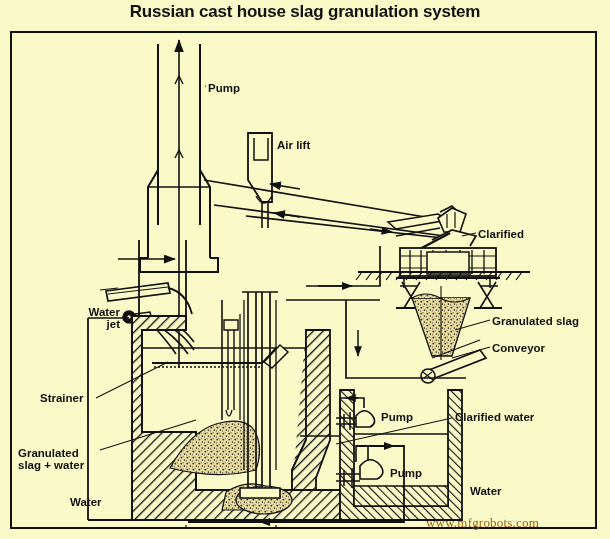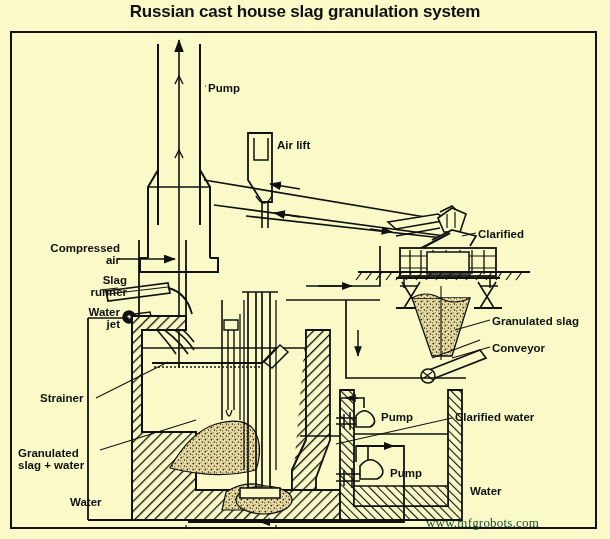--- a/index.html
+++ b/index.html
@@ -29,21 +29,21 @@
     position:absolute;
     font-size:11.5px;font-weight:bold;color:#111;
     font-family:"Liberation Sans",sans-serif;
     line-height:12px;
     white-space:pre;
   }
   .lbl.r{text-align:right;}
   #wmark{
     position:absolute;right:18px;bottom:8px;
     font-family:"Liberation Serif",serif;
-    font-size:13px;color:#14532d;
+    font-size:13px;color:#a16207;
     letter-spacing:0.2px;
   }
 </style>
 </head>
 <body>
 
 <div id="page">
 
   <div id="title">Russian cast house slag granulation system</div>
 
@@ -268,24 +268,20 @@
         <line x1="452" y1="418" x2="336" y2="444"></line>
       </g>
 
       <g stroke-width="1.2">
         <line x1="186" y1="525" x2="186" y2="529"></line>
         <line x1="276" y1="525" x2="276" y2="529"></line>
       </g>
     </g>
   </svg>
 
-  <div class="lbl r" style="left:0;width:120px;top:242px;">Compressed
-air</div>
-  <div class="lbl r" style="left:0;width:127px;top:274px;">Slag
-runner</div>
   <div class="lbl r" style="left:0;width:120px;top:306px;">Water
 jet</div>
   <div class="lbl" style="left:40px;top:392px;">Strainer</div>
   <div class="lbl" style="left:18px;top:447px;text-align:left;width:104px;">Granulated
 slag + water</div>
   <div class="lbl" style="left:70px;top:496px;">Water</div>
 
   <div class="lbl" style="left:208px;top:82px;">Pump</div>
   <div class="lbl" style="left:277px;top:139px;">Air lift</div>
 

